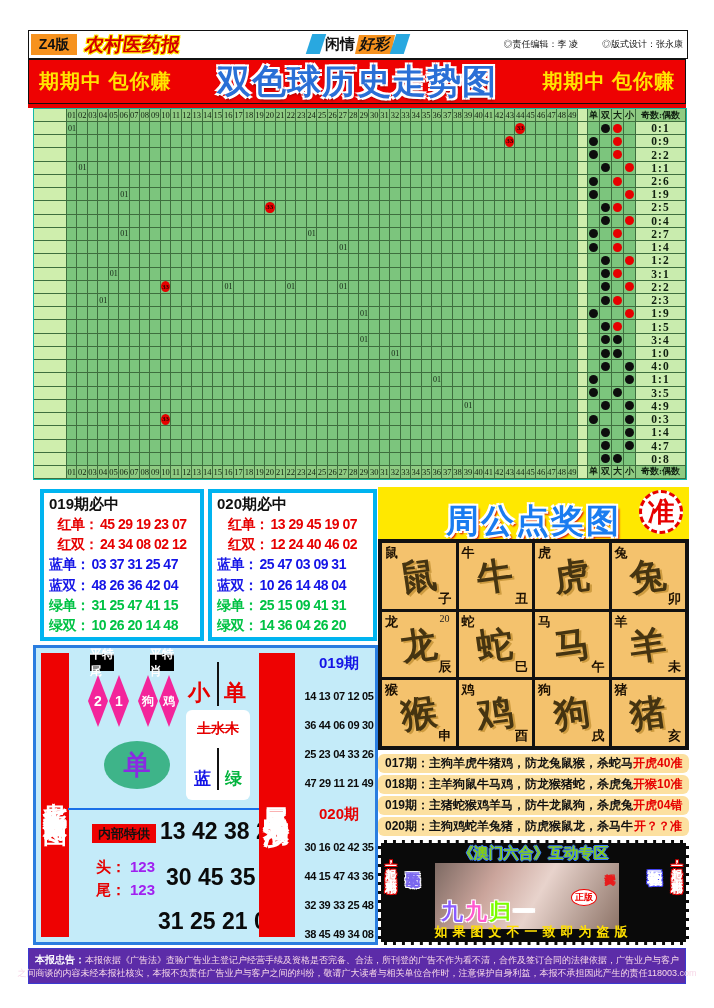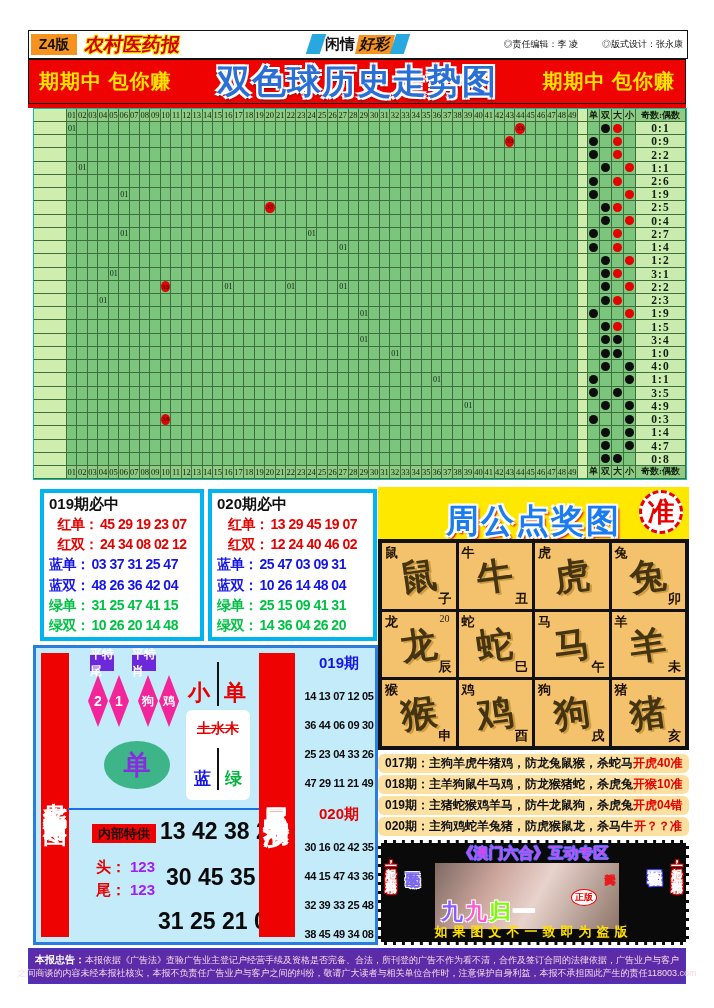--- a/index.html
+++ b/index.html
@@ -79,23 +79,23 @@
   .period-row{height:19px;margin-bottom:2px;background:#fce0a0;border-radius:6px;display:flex;
               align-items:center;padding:0 7px;font-weight:bold;font-size:12px;color:#111;white-space:nowrap;}
   .period-row .res{margin-left:auto;color:#e60000;}
 
   
   #qixing{left:33px;top:645px;width:345px;height:300px;background:#c4ebf9;border:3px solid #2a7de0;box-sizing:border-box;}
   .vbanner{position:absolute;background:#ee0202;color:#fff;font-weight:bold;
            writing-mode:vertical-rl;text-orientation:upright;display:flex;align-items:center;justify-content:center;}
   #qx-banner{left:5px;top:5px;width:28px;height:284px;font-size:24px;letter-spacing:3px;}
   #lt-banner{left:223px;top:5px;width:36px;height:284px;font-size:26px;letter-spacing:2px;}
-  .tag{position:absolute;background:#6d28d9;color:#fff;font-weight:bold;font-size:12px;height:17px;
+  .tag{position:absolute;background:#000000;color:#fff;font-weight:bold;font-size:12px;height:17px;
        display:flex;align-items:center;justify-content:center;width:24px;}
-  #tag-0{left:54px;top:6px;} #tag-1{left:96px;top:6px;}
+  #tag-0{left:54px;top:6px;} #tag-1{left:114px;top:6px;}
   .diamond{position:absolute;width:20px;height:52px;background:#f3259b;color:#fff;font-weight:bold;
            clip-path:polygon(50% 0,100% 50%,50% 100%,0 50%);display:flex;align-items:center;justify-content:center;top:27px;}
   #dia-0{left:52px;font-size:14px;} #dia-1{left:73px;font-size:14px;}
   #dia-2{left:102px;font-size:12px;} #dia-3{left:123px;font-size:12px;}
   .redword{position:absolute;color:#e60000;font-weight:bold;font-size:22px;}
   #xiao{left:152px;top:30px;} #dan-top{left:188px;top:30px;}
   #xd-line{position:absolute;left:181px;top:14px;width:2px;height:44px;background:#111;}
   #elem-box{position:absolute;left:150px;top:62px;width:64px;height:90px;background:#fff;border-radius:6px;}
   #elems{position:absolute;left:0;top:10px;width:100%;text-align:center;color:#e60000;font-weight:bold;font-size:14px;text-decoration:line-through;}
   #lan{position:absolute;left:8px;bottom:10px;color:#1414e6;font-weight:bold;font-size:17px;}
@@ -115,21 +115,21 @@
   .tw-row .tw-l{color:#e60000;} .tw-row .tw-v{color:#a020f0;margin-left:4px;}
   #tou{left:60px;top:210px;} #wei{left:60px;top:233px;}
   #lt-col{position:absolute;left:262px;top:6px;width:82px;height:286px;display:flex;flex-direction:column;
           justify-content:space-between;align-items:center;}
   .lt-period{font-weight:bold;font-size:15px;}
   .lt-p-blue{color:#1414e6;} .lt-p-red{color:#e60000;}
   .lt-nums{font-weight:bold;font-size:11px;color:#0a0a0a;white-space:nowrap;letter-spacing:-0.3px;}
 
   
   #macau{left:378px;top:840px;width:311px;height:105px;background:#0a0a0a;border:3px dashed #fff;box-sizing:border-box;}
-  #mc-title{position:absolute;left:0;top:1px;width:100%;text-align:center;font-weight:bold;font-size:15px;color:#d946ef;
+  #mc-title{position:absolute;left:0;top:1px;width:100%;text-align:center;font-weight:bold;font-size:15px;color:#84cc16;
             text-shadow:-1px 0 0 #3a7bff,1px 0 0 #3a7bff,0 -1px 0 #3a7bff,0 1px 0 #3a7bff;}
   .vtext{writing-mode:vertical-rl;text-orientation:upright;position:absolute;font-weight:bold;}
   .yiqikan{color:#fff;font-size:12px;top:16px;height:80px;
            text-shadow:-1px -1px 0 #e00,1px -1px 0 #e00,-1px 1px 0 #e00,1px 1px 0 #e00;}
   #mc-left{left:1px;} #mc-right{right:1px;}
   #mc-hudong{left:22px;top:18px;color:#7b68ee;font-size:15px;height:72px;
              text-shadow:-1px -1px 0 #fff,1px -1px 0 #fff,-1px 1px 0 #fff,1px 1px 0 #fff;}
   #mc-photo{position:absolute;left:54px;top:20px;width:184px;height:66px;
             background:linear-gradient(120deg,#7d6a63 0%,#caa49b 30%,#e8d3cc 55%,#8d7468 100%);overflow:hidden;}
   #mc-brand{position:absolute;left:6px;bottom:2px;font-weight:bold;font-size:22px;letter-spacing:2px;}

